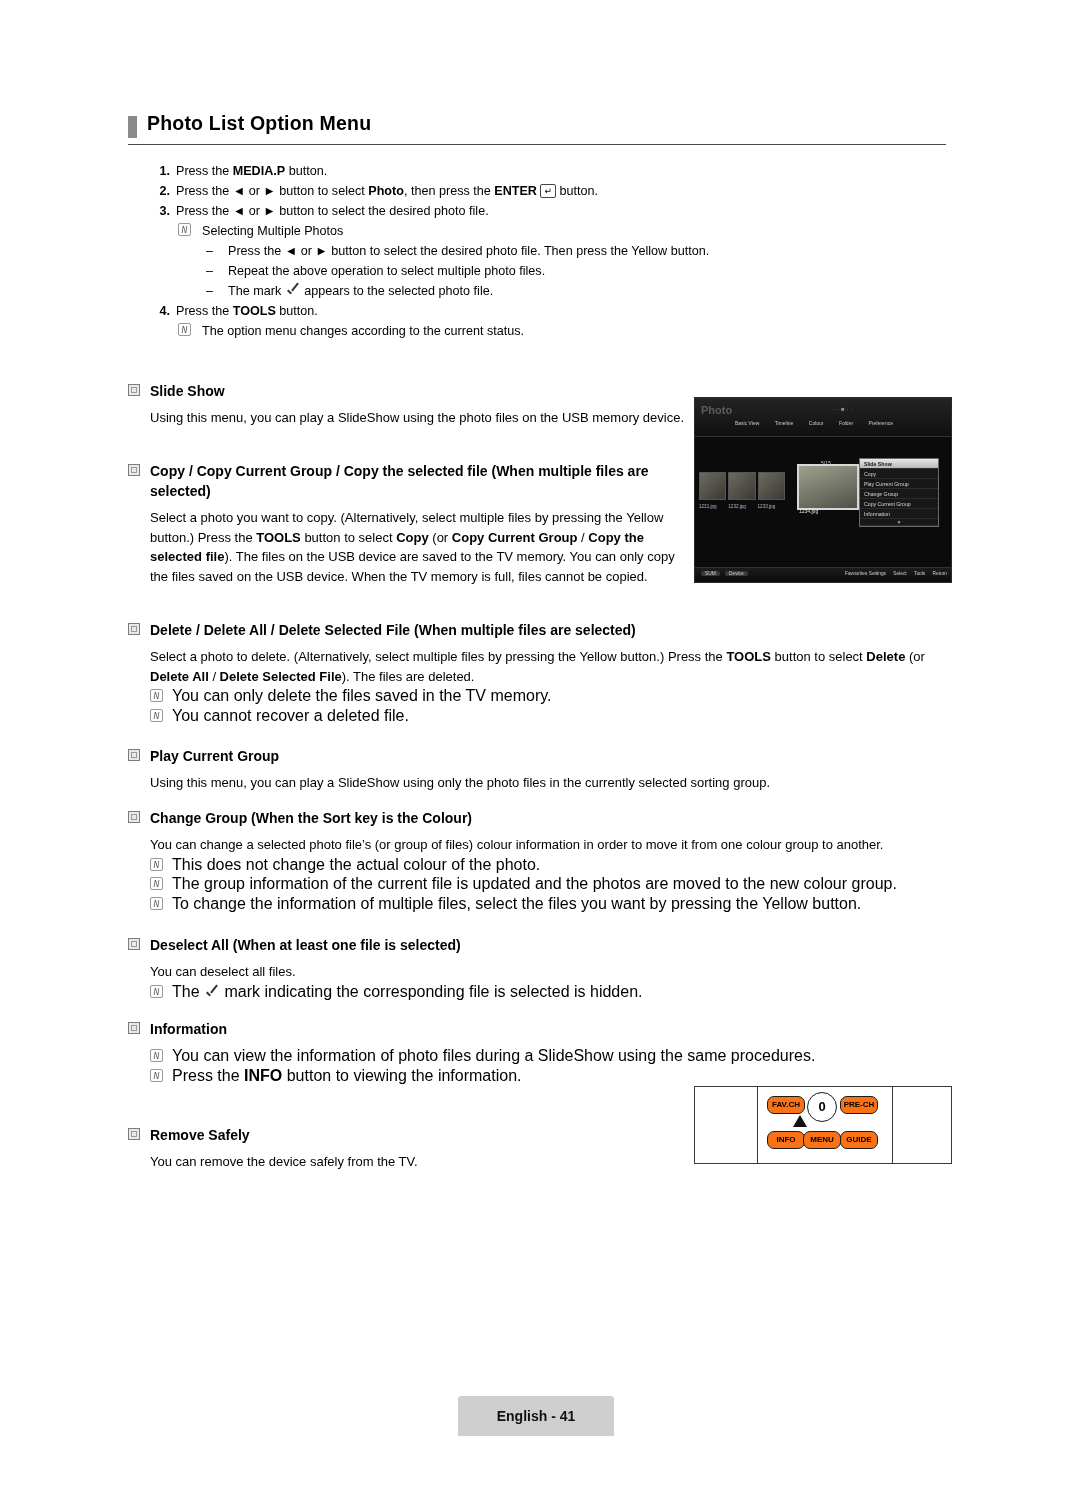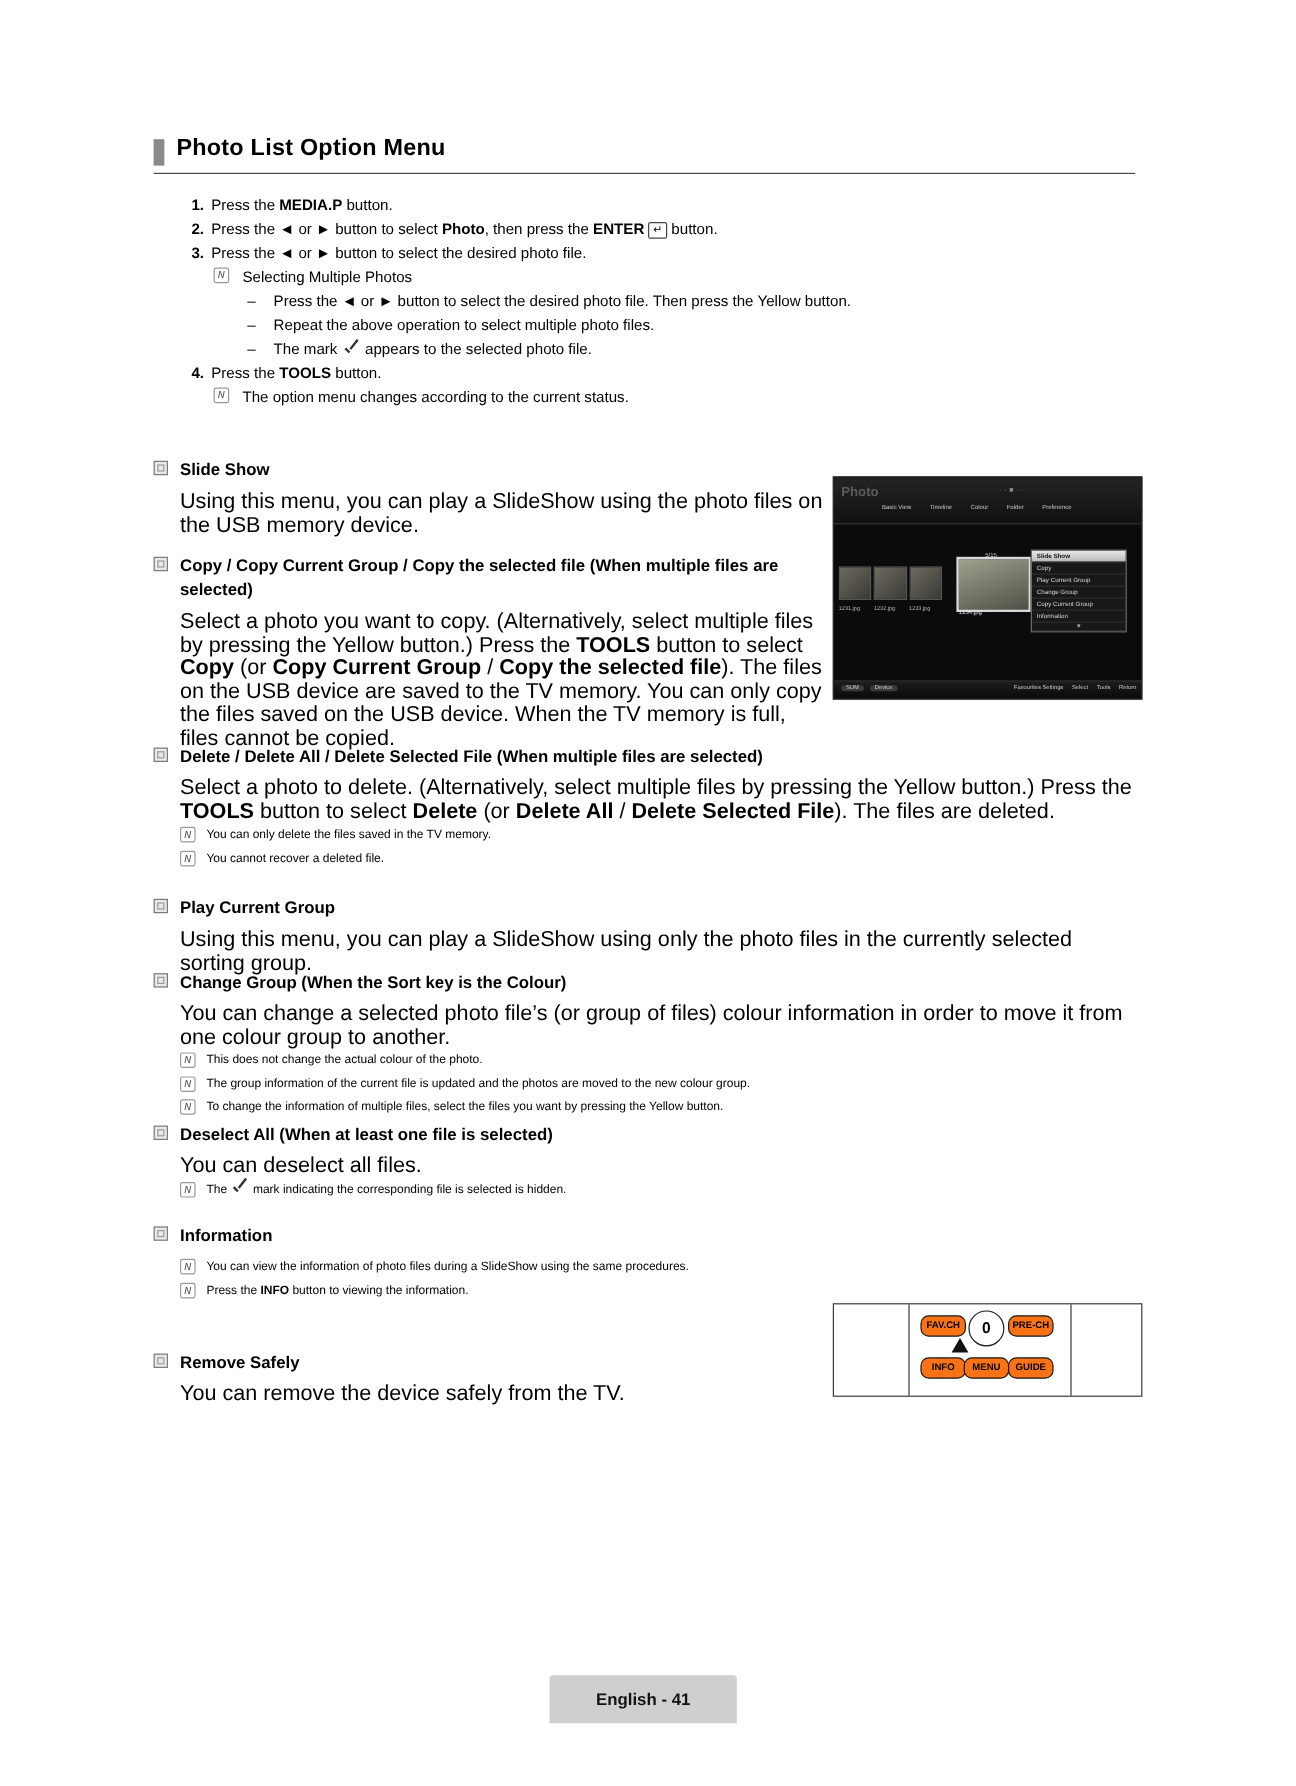--- a/index.html
+++ b/index.html
@@ -174,27 +174,27 @@
   .sec-head .sq::after {
     content: "";
     position: absolute;
     left: 2px; top: 2px;
     width: 6px; height: 6px;
     border: 1px solid #9a9a9a;
     box-sizing: border-box;
   }
   .sec-body {
     padding-left: 22px;
-    font-size: 18px;
+    font-size: 13px;
     line-height: 19.5px;
   }
   .note-line {
     position: relative;
     padding-left: 44px;
-    font-size: 10px;
+    font-size: 16px;
     line-height: 19.5px;
   }
   .note-line .nicon {
     position: absolute;
     left: 22px;
     top: 3px;
   }
 
   
   .tv {

